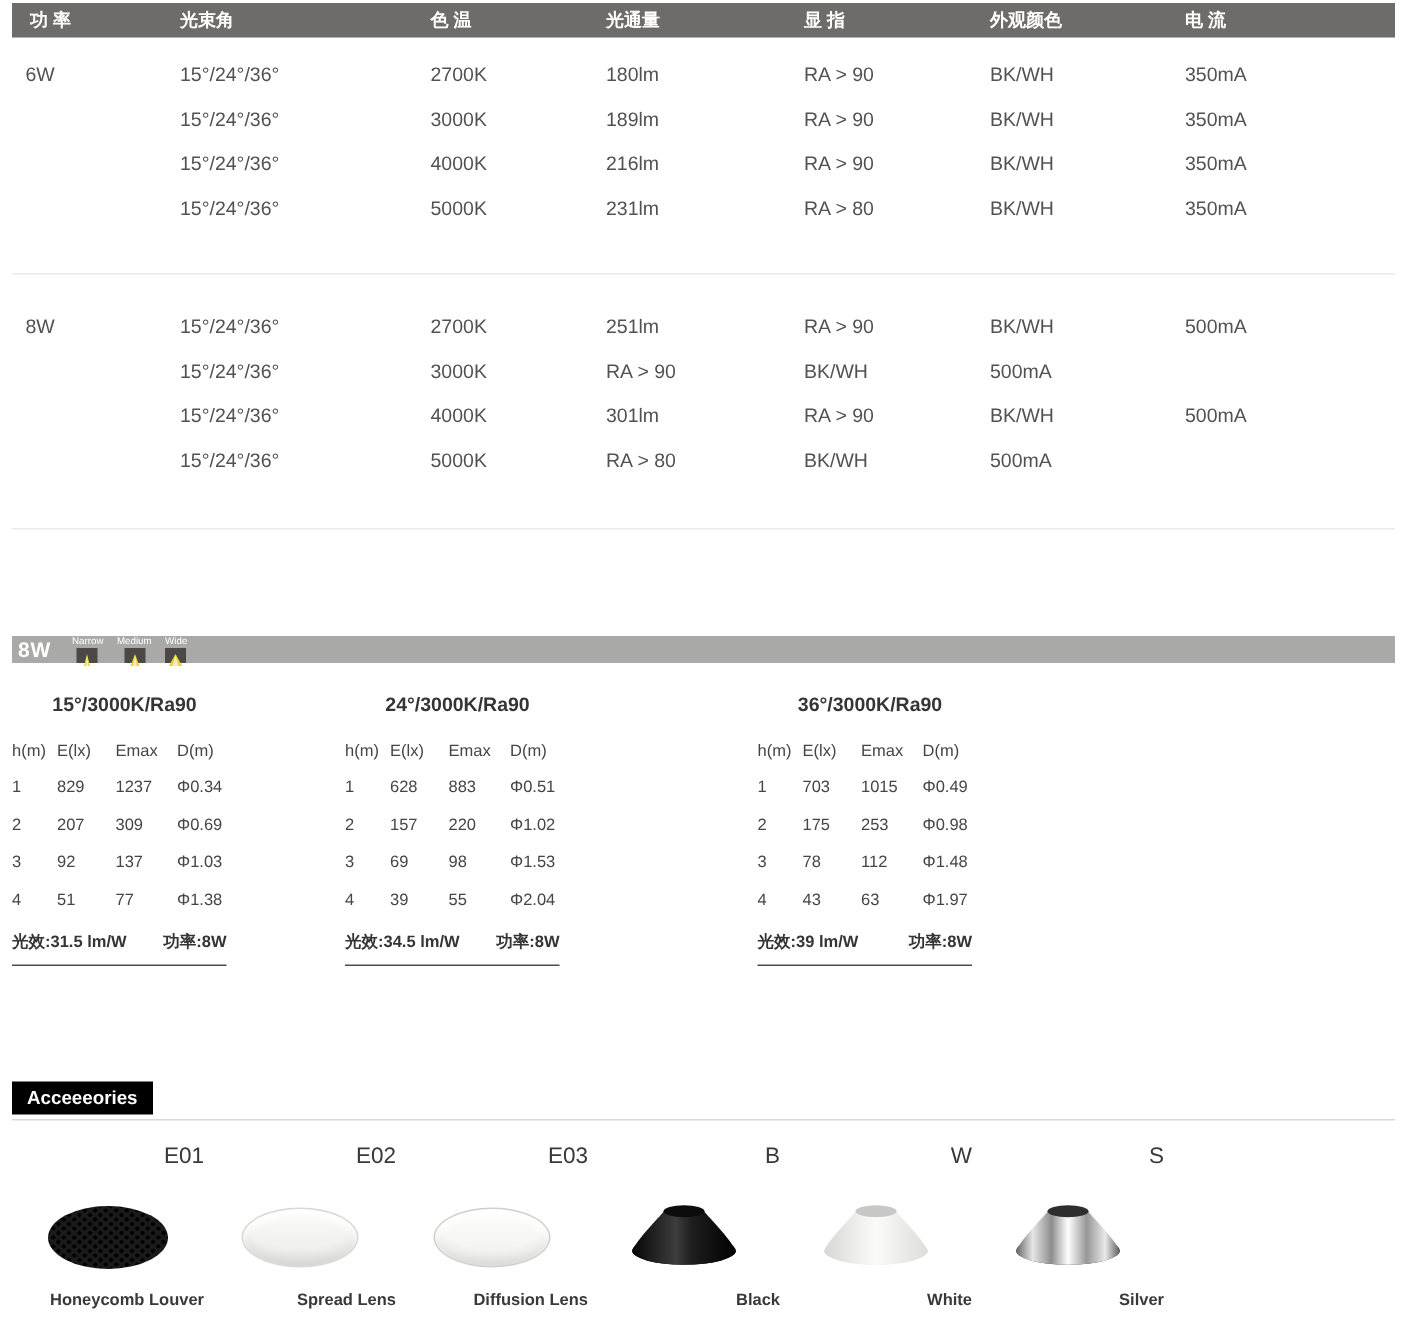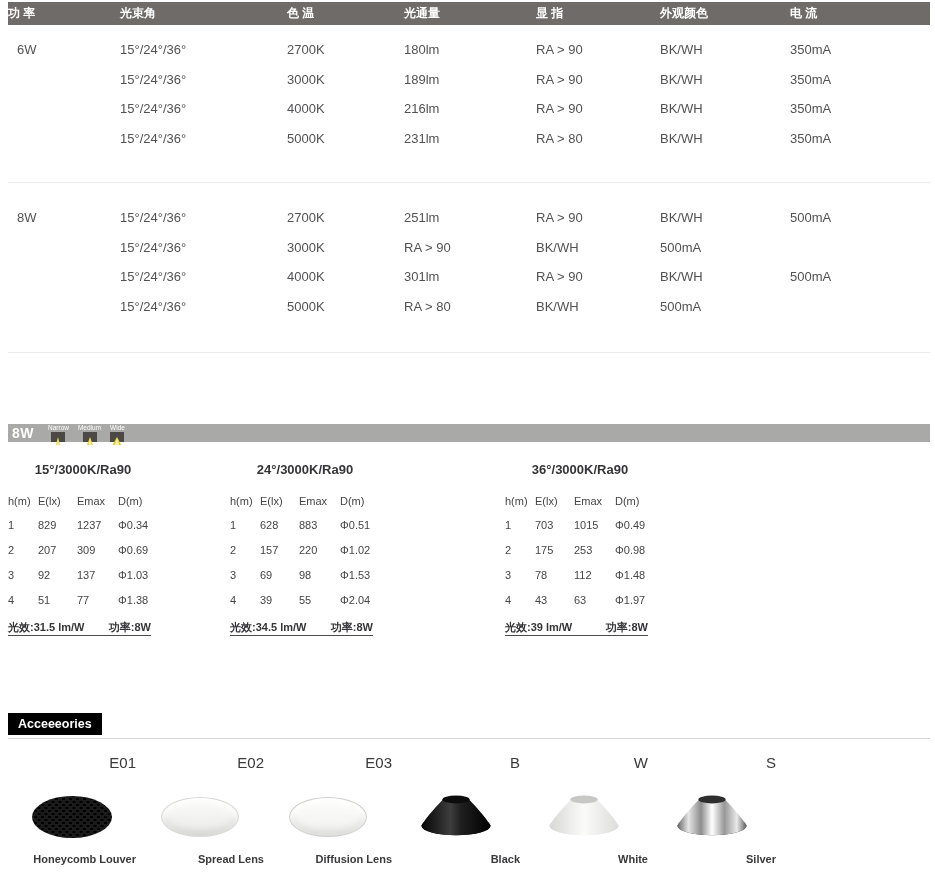--- a/index.html
+++ b/index.html
@@ -2,21 +2,21 @@
 <html><head>
 <meta charset="utf-8">
 <style>
   html,body{margin:0;padding:0;background:#fff;}
   body{width:935px;height:879px;overflow:hidden;font-family:"Liberation Sans",sans-serif;color:#4b4b4d;}
   .page{box-sizing:border-box;width:935px;height:879px;padding:2px 5px 0 8px;position:relative;}
 
   
   .spec-header{display:grid;grid-template-columns:112px 167px 117px 132px 124px 130px 1fr;
     background:#6f6b69;color:#fff;height:23px;line-height:23px;font-size:12px;font-weight:bold;}
-  .spec-hcell:first-child{}
+  .spec-hcell:first-child{padding-left:12px;}
   .spec-group{padding-top:10px;}
   .spec-group.g2{padding-top:20px;}
   .spec-row{display:grid;grid-template-columns:112px 167px 117px 132px 124px 130px 1fr;
     height:29.5px;line-height:29.5px;font-size:13px;color:#525254;}
   .spec-cell:first-child{padding-left:9px;}
   .sep{border-bottom:1px solid #eaeaea;height:0;}
   .sep.s1{margin-top:29px;}
   .sep.s2{margin-top:31px;}
 
   
@@ -31,21 +31,21 @@
   .ptables{display:flex;margin-top:20px;}
   .ptable{width:158px;}
   .ptable.t2{margin-left:64px;}
   .ptable.t3{margin-left:117px;}
   .pt-title{width:150px;text-align:center;font-size:13px;font-weight:bold;color:#353537;line-height:16px;}
   .pt-grid{display:grid;grid-template-columns:30px 39px 41px 48px;font-size:11px;color:#454547;}
   .pt-grid.head{margin-top:16px;line-height:14px;}
   .pt-grid.row{line-height:25px;}
   .pt-rows{margin-top:5px;}
   .pt-foot{display:flex;justify-content:space-between;width:143px;font-size:11px;font-weight:bold;
-    color:#353537;margin-top:7px;border-bottom:1px solid #4c4c4c;}
+    color:#353537;margin-top:7px;padding-bottom:8px;border-bottom:1px solid #4c4c4c;}
 
   
   .acc-title{margin-top:77px;width:94px;height:22px;background:#000000;color:#fff;font-size:12.5px;
     font-weight:bold;line-height:22px;padding-left:10px;box-sizing:border-box;}
   .acc-rule{margin-top:3px;border-bottom:1px solid #d9d9d9;height:0;}
   .acc-row{display:flex;margin-top:14px;}
   .acc-item{width:128px;text-align:right;}
   .acc-code{font-size:15px;color:#39393b;font-weight:500;line-height:19px;}
   .acc-img{height:62px;margin-top:14px;display:flex;align-items:center;justify-content:center;}
   .acc-name{font-size:11px;font-weight:bold;color:#39393b;margin-top:5px;}

